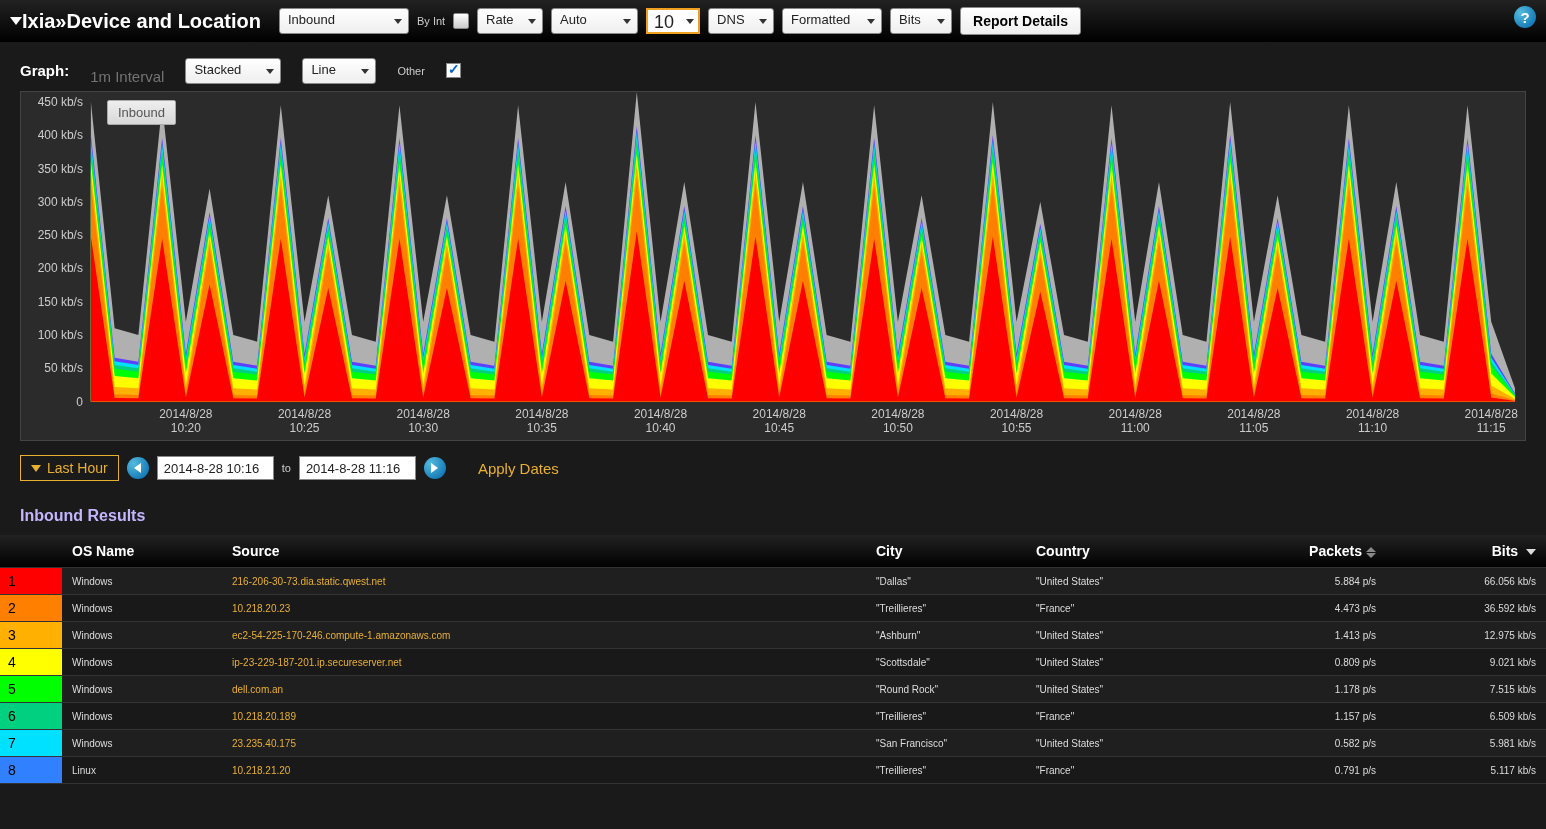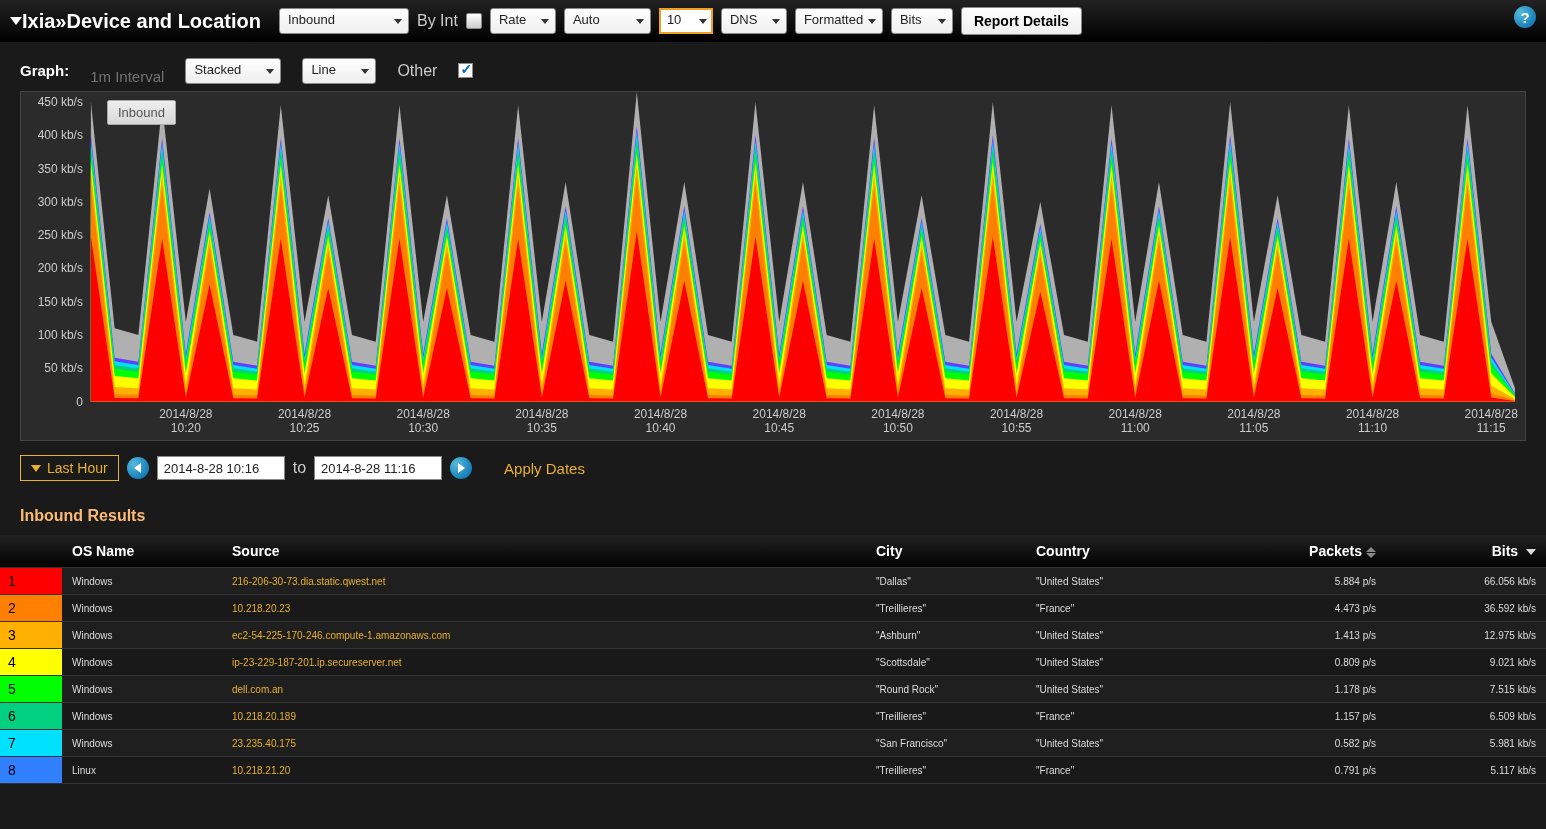--- a/index.html
+++ b/index.html
@@ -2,43 +2,43 @@
 <html><head>
 <meta charset="utf-8">
 <style>
   * { box-sizing: border-box; margin: 0; padding: 0; }
   body { background:#1a1a1a; color:#ddd; font-family:Arial,Helvetica,sans-serif; font-size:13px; width:1546px; }
   .topbar { background:linear-gradient(#222,#000); height:42px; display:flex; align-items:center; padding:0 10px; gap:8px; position:relative; }
   .title { font-size:20px; font-weight:bold; color:#fff; display:flex; align-items:center; margin-right:10px;}
   .tri-down { width:0;height:0;border-left:6px solid transparent;border-right:6px solid transparent;border-top:8px solid #fff; display:inline-block; }
   .sel { background:linear-gradient(#fff,#eee); border:1px solid #888; border-radius:3px; height:26px; padding:3px 20px 3px 8px; font-size:13px; position:relative; cursor:pointer; color:#222;}
   .sel::after{content:"";position:absolute;right:6px;top:10px;width:0;height:0;border-left:4px solid transparent;border-right:4px solid transparent;border-top:5px solid #333;}
-  .numbox{background:#fff;border:2px solid #f0a020;height:26px;width:54px;padding:2px 18px 2px 6px;font-size:13px;position:relative;color:#222;}
+  .numbox{background:#fff;border:2px solid #f0a020;height:26px;width:54px;padding:2px 18px 2px 6px;font-size:18px;position:relative;color:#222;}
   .numbox::after{content:"";position:absolute;right:4px;top:9px;width:0;height:0;border-left:4px solid transparent;border-right:4px solid transparent;border-top:5px solid #333;}
-  .lbl{color:#ccc;font-size:16px;}
+  .lbl{color:#ccc;font-size:11px;}
   .chk{width:16px;height:16px;background:linear-gradient(#fff,#ccc);border:1px solid #888;border-radius:2px;}
   .btn{background:linear-gradient(#fff,#eee);border:1px solid #888;border-radius:3px;height:28px;padding:4px 12px;font-weight:bold;font-size:14px;color:#000;cursor:pointer;}
   .help{position:absolute;right:10px;top:6px;width:22px;height:22px;border-radius:50%;background:radial-gradient(circle at 30% 30%,#5bd,#06a);color:#fff;display:flex;align-items:center;justify-content:center;font-weight:bold;font-size:15px;cursor:pointer;}
   .subbar{padding:14px 20px 6px;display:flex;align-items:center;gap:21px;}
   .subbar .glabel{font-weight:bold;font-size:15px;color:#fff;}
   .subbar .interval{font-size:15px;color:#737373;margin-top:12px;}
   .chk2{width:15px;height:15px;background:#fff;border:1px solid #888;position:relative;}
   .chk2.checked::after{content:"✓";position:absolute;left:1px;top:-3px;font-size:14px;color:#06c;font-weight:bold;}
   .chartwrap{margin:0 20px;position:relative;background:#2b2b2b;border:1px solid #444;height:350px;}
   .chartwrap svg{position:absolute;inset:0;}
   .legendbox{position:absolute;left:86px;top:8px;background:linear-gradient(#eee,#d8d8d8);border:1px solid #aaa;padding:4px 10px;font-size:13px;color:#555;border-radius:2px;}
   .timebar{padding:14px 20px;display:flex;align-items:center;gap:8px;}
   .lh{border:1px solid #e8b030;color:#e8b030;padding:4px 10px;display:flex;align-items:center;gap:6px;cursor:pointer;font-size:14px;}
   .lh .tri{width:0;height:0;border-left:5px solid transparent;border-right:5px solid transparent;border-top:7px solid #e8b030;}
   .circ{width:22px;height:22px;border-radius:50%;background:radial-gradient(circle at 30% 30%,#5bd,#06a);display:flex;align-items:center;justify-content:center;color:#fff;cursor:pointer;}
   .circ .arr-l{width:0;height:0;border-top:5px solid transparent;border-bottom:5px solid transparent;border-right:7px solid #fff;}
   .circ .arr-r{width:0;height:0;border-top:5px solid transparent;border-bottom:5px solid transparent;border-left:7px solid #fff;}
-  .dateinput{background:#fff;color:#222;border:1px solid #888;height:24px;padding:3px 6px;width:128px;font-size:13px;}
+  .dateinput{background:#fff;color:#222;border:1px solid #888;height:24px;padding:3px 6px;width:117px;font-size:13px;}
   .apply{color:#e8b030;font-size:15px;cursor:pointer;margin-left:24px;}
-  .section-title{font-weight:bold;font-size:16px;color:#fdba74;padding:12px 20px 10px;}
+  .section-title{font-weight:bold;font-size:16px;color:#c4b5fd;padding:12px 20px 10px;}
   table{width:100%;border-collapse:collapse;}
   thead tr{background:linear-gradient(#222,#000);}
   th{text-align:left;padding:8px 10px;font-size:14px;color:#fff;font-weight:bold;border-bottom:1px solid #333;}
   th.rt,td.rt{text-align:right;}
   tbody tr{border-bottom:1px solid #333;}
   tbody tr:nth-child(odd){background:#1f1f1f;}
   tbody tr:nth-child(even){background:#191919;}
   td{padding:5px 10px;font-size:10px;color:#ddd;}
   td.src{color:#e8b030;}
   .colornum{width:60px;color:#000;font-size:14px;padding:5px 8px;}
@@ -57,21 +57,21 @@
     <span>»</span>
     <span>Device and Location</span>
   </div>
   <div class="sel" style="width:130px"><span>Inbound</span></div>
   <span class="lbl">By Int</span>
   <div class="chk"></div>
   <div class="sel" style="width:66px"><span>Rate</span></div>
   <div class="sel" style="width:87px"><span>Auto</span></div>
   <div class="numbox"><span>10</span></div>
   <div class="sel" style="width:66px"><span>DNS</span></div>
-  <div class="sel" style="width:88px"><span>Formatted</span></div>
+  <div class="sel" style="width:100px"><span>Formatted</span></div>
   <div class="sel" style="width:62px"><span>Bits</span></div>
   <button class="btn">Report Details</button>
   <div class="help">?</div>
 </div>
 
 <div class="subbar">
   <span class="glabel">Graph:</span>
   <span class="interval">1m Interval</span>
   <div class="sel" style="width:96px"><span>Stacked</span></div>
   <div class="sel" style="width:74px"><span>Line</span></div>

